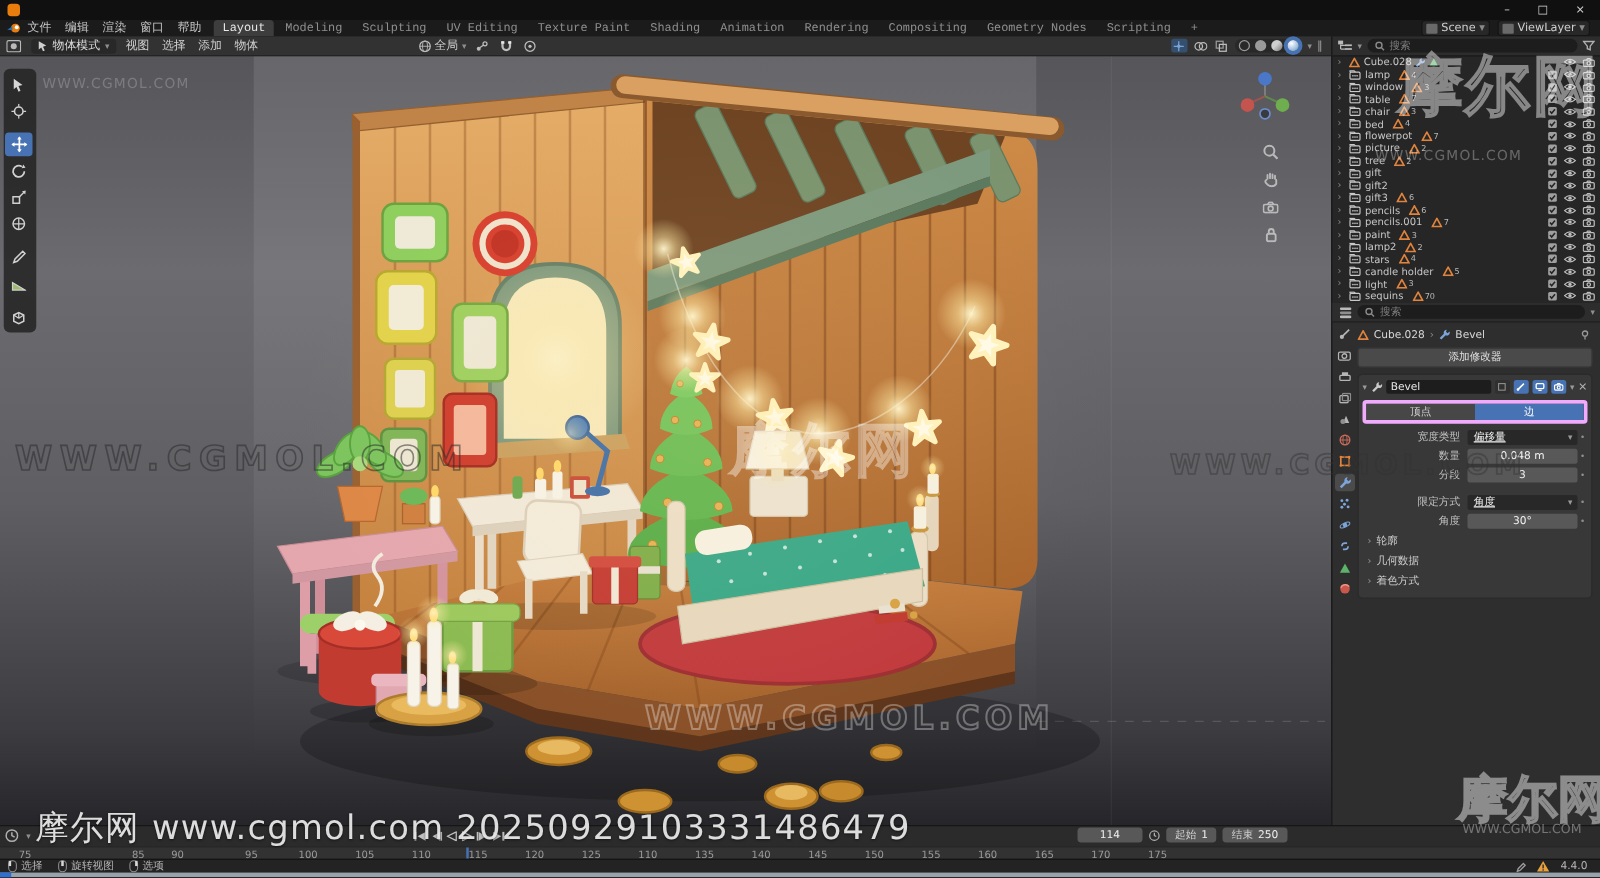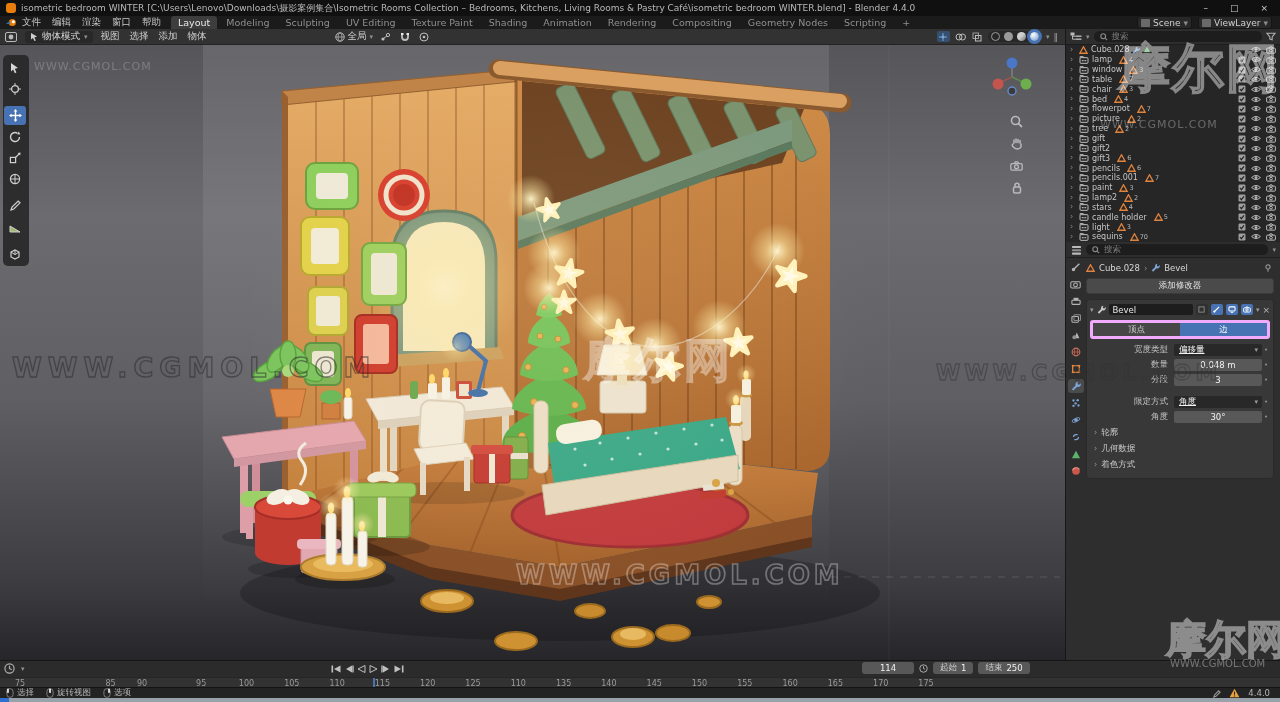--- a/index.html
+++ b/index.html
@@ -11,21 +11,21 @@
   #titlebar{left:0;top:0;width:1280px;height:16px;background:#101010;display:flex;align-items:center;font-size:9px;color:#b9b9b9;}
   #titlebar .logo{width:10px;height:10px;border-radius:3px;background:#e87d0d;margin:0 5px 0 6px;flex:none;}
   #title-text{white-space:nowrap;overflow:hidden;}
   #wincontrols{margin-left:auto;display:flex;gap:22px;padding-right:12px;color:#cfcfcf;font-size:9px;}
   #wincontrols span{cursor:default;}
   
   #topbar{left:0;top:16px;width:1280px;height:13px;background:#1b1b1b;display:flex;align-items:center;border-bottom:1px solid #0e0e0e;}
   #topbar .blogo{width:13px;height:9px;margin:0 4px 0 5px;flex:none;}
   #menus{display:flex;gap:11px;font-size:9.5px;color:#c7c7c7;margin-right:10px;}
   #tabs{display:flex;gap:2px;font-size:9.5px;}
-  .tab{padding:1px 7px;color:#8f8f8f;border-radius:3px 3px 0 0;}
+  .tab{padding:1px 7px;color:#8f8f8f;border-radius:3px 3px 0 0;font-family:Liberation Mono, monospace;}
   .tab.active{background:#3d3d3d;color:#e8e8e8;}
   #topbar-right{margin-left:auto;display:flex;gap:6px;align-items:center;padding-right:8px;font-size:9px;}
   .selwidget{display:flex;align-items:center;background:#282828;border:1px solid #151515;border-radius:3px;height:11px;padding:0 3px;gap:3px;color:#cfcfcf;}
   .selwidget .swico{width:9px;height:8px;background:#6a6a6a;border-radius:1px;}
   
   #vheader{left:0;top:29px;width:1065px;height:16px;background:#323232;border-bottom:1px solid #232323;display:flex;align-items:center;font-size:9.5px;gap:8px;padding-left:4px;box-sizing:border-box;}
   .hicon{width:13px;height:11px;display:inline-flex;align-items:center;justify-content:center;}
   #mode-dd{display:flex;align-items:center;gap:4px;background:#282828;border-radius:3px;height:12px;padding:0 5px;color:#dcdcdc;}
   #vmenus{display:flex;gap:10px;color:#cfcfcf;}
   #orient-cluster{display:flex;align-items:center;gap:6px;margin-left:120px;color:#cfcfcf;}
@@ -103,21 +103,20 @@
   #wm-big{left:28px;top:644px;font-size:27px;color:rgba(238,238,238,.92);text-shadow:0 1px 2px rgba(0,0,0,.55);letter-spacing:1px;}
   svg{display:block;}
 </style>
 </head>
 <body>
 
 <div id="app">
 
   <div id="titlebar" class="abs">
     <span class="logo"></span>
-    <span id="title-text">isometric bedroom WINTER [C:\Users\Lenovo\Downloads\摄影案例集合\Isometric Rooms Collection – Bedrooms, Kitchens, Living Rooms &amp; Pastry Café\isometric bedroom WINTER.blend] - Blender 4.4.0</span>
     <span id="wincontrols">
       <span>–</span>
       <span>□</span>
       <span>×</span>
     </span>
   </div>
 
   <div id="topbar" class="abs">
     <svg class="blogo" viewBox="0 0 16 11">
         <circle cx="9" cy="5.5" r="4.4" fill="#e87d0d"></circle>
@@ -1816,14 +1815,15 @@
 
   <div class="wm" style="left:34px;top:60px;font-size:11px;letter-spacing:1px;color:rgba(255,255,255,.22)">WWW.CGMOL.COM</div>
   <div class="wm wm-outline-d" style="left:12px;top:352px;font-size:27px;font-weight:bold;letter-spacing:6px">WWW.CGMOL.COM</div>
   <div class="wm wm-outline-w" style="left:584px;top:330px;font-size:46px;font-weight:bold;letter-spacing:4px;-webkit-text-stroke-color:rgba(255,255,255,.4)">摩尔网</div>
   <div class="wm wm-outline-d" style="left:936px;top:360px;font-size:22px;font-weight:bold;letter-spacing:4px;-webkit-text-stroke-color:rgba(50,50,50,.45)">WWW.CGMOL.COM</div>
   <div class="wm wm-outline-w" style="left:516px;top:560px;font-size:26px;font-weight:bold;letter-spacing:4px;-webkit-text-stroke-color:rgba(255,255,255,.32)">WWW.CGMOL.COM</div>
   <div class="wm wm-outline-w" style="left:1118px;top:34px;font-size:52px;font-weight:bold;letter-spacing:2px">摩尔网</div>
   <div class="wm" style="left:1100px;top:118px;font-size:11px;letter-spacing:1px;color:rgba(255,255,255,.30)">WWW.CGMOL.COM</div>
   <div class="wm wm-outline-w" style="left:1166px;top:612px;font-size:40px;font-weight:bold">摩尔网</div>
   <div class="wm" style="left:1170px;top:658px;font-size:10px;color:rgba(255,255,255,.35)">WWW.CGMOL.COM</div>
+  <div id="wm-big" class="wm">摩尔网 www.cgmol.com 20250929103331486479</div>
 
 </div>
 
 </body></html>

